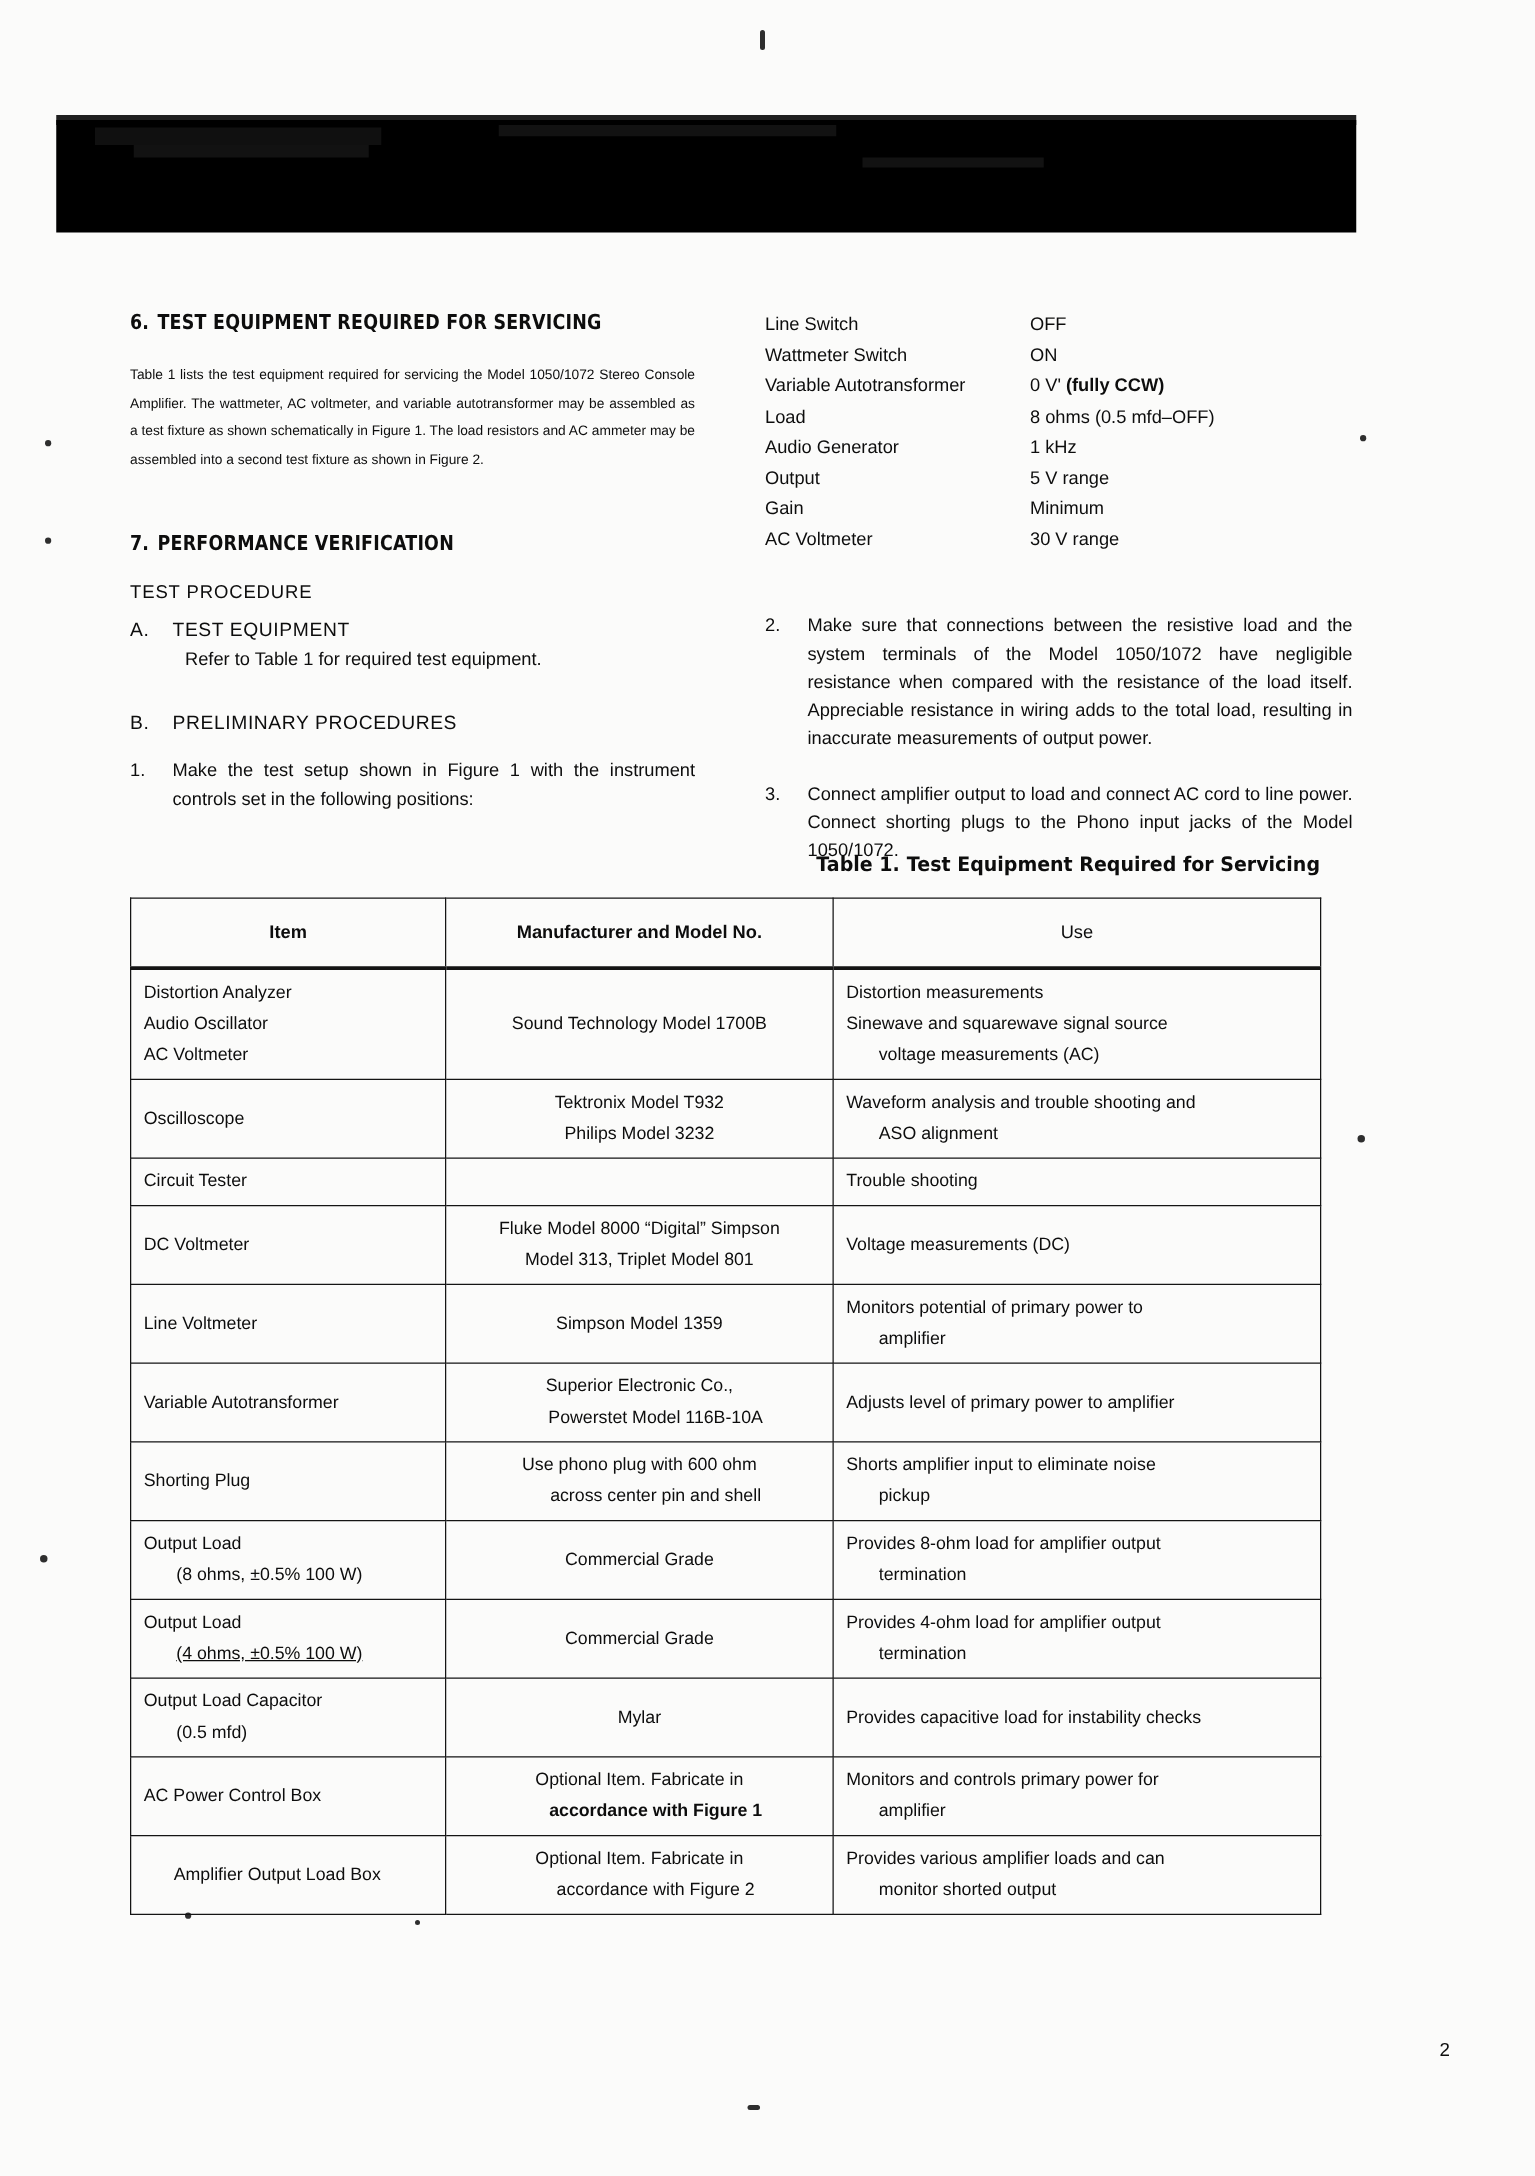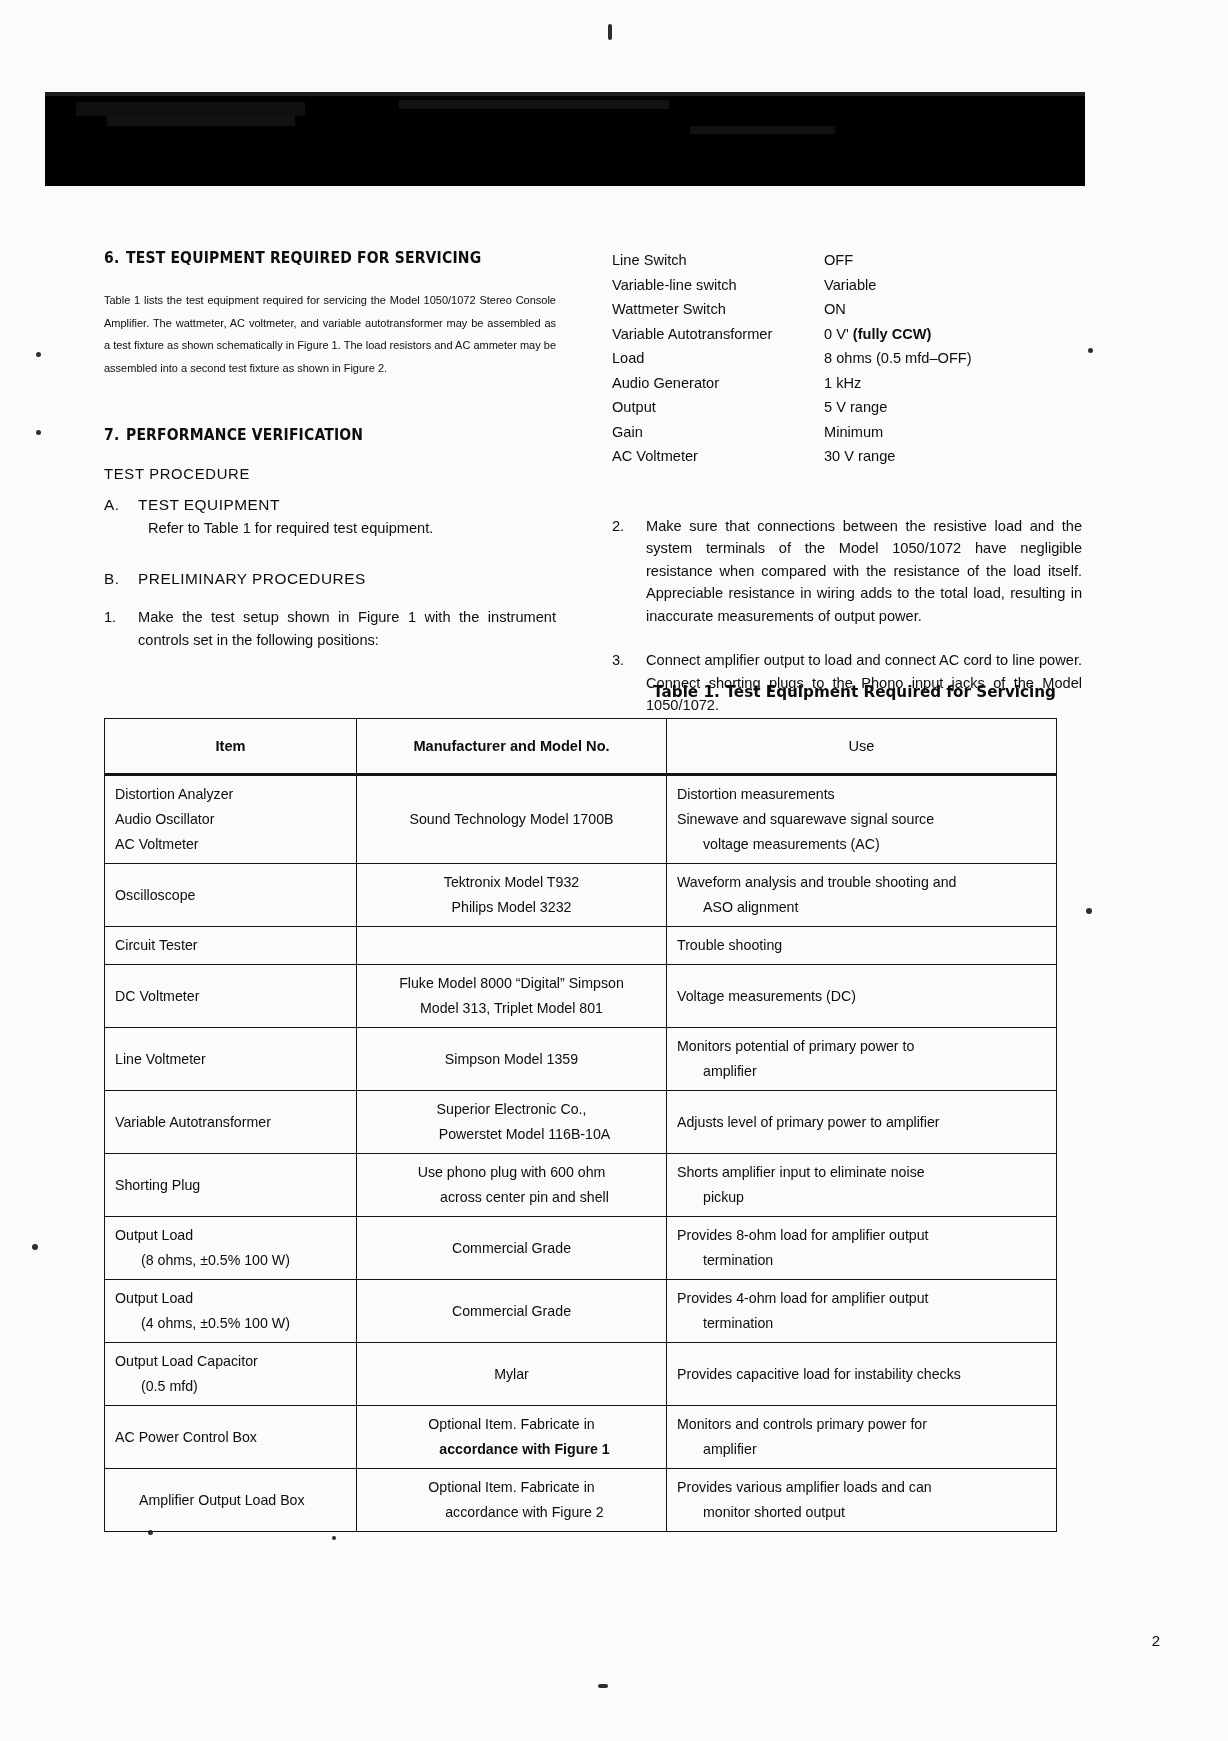--- a/index.html
+++ b/index.html
@@ -274,24 +274,20 @@
 
 <div class="col-right">
 
   <table class="settings">
     <tbody>
       <tr>
         <td class="k">Line Switch</td>
         <td class="v"><span>OFF</span></td>
       </tr>
       <tr>
-        <td class="k">Variable-line switch</td>
-        <td class="v"><span>Variable</span></td>
-      </tr>
-      <tr>
         <td class="k">Wattmeter Switch</td>
         <td class="v"><span>ON</span></td>
       </tr>
       <tr>
         <td class="k">Variable Autotransformer</td>
         <td class="v"><span>0 V'</span> <b>(fully CCW)</b></td>
       </tr>
       <tr>
         <td class="k">Load</td>
         <td class="v"><span>8 ohms (0.5 mfd–OFF)</span></td>
@@ -445,21 +441,21 @@
             <span style="display: block;">Commercial Grade</span>
           </td>
           <td class="use lh-two">
             <span style="display: block;">Provides 8-ohm load for amplifier output</span>
             <span class="ind" style="display: block;">termination</span>
           </td>
         </tr>
         <tr>
           <td class="item lh-two">
             <span style="display: block;">Output Load</span>
-            <span class="ind" style="display: block;">(4 ohms, ±0.5% 100 W)</span>
+            <span class="ind" style="display: block; text-decoration: underline;">(4 ohms, ±0.5% 100 W)</span>
           </td>
           <td class="mfr">
             <span style="display: block;">Commercial Grade</span>
           </td>
           <td class="use lh-two">
             <span style="display: block;">Provides 4-ohm load for amplifier output</span>
             <span class="ind" style="display: block;">termination</span>
           </td>
         </tr>
         <tr>

